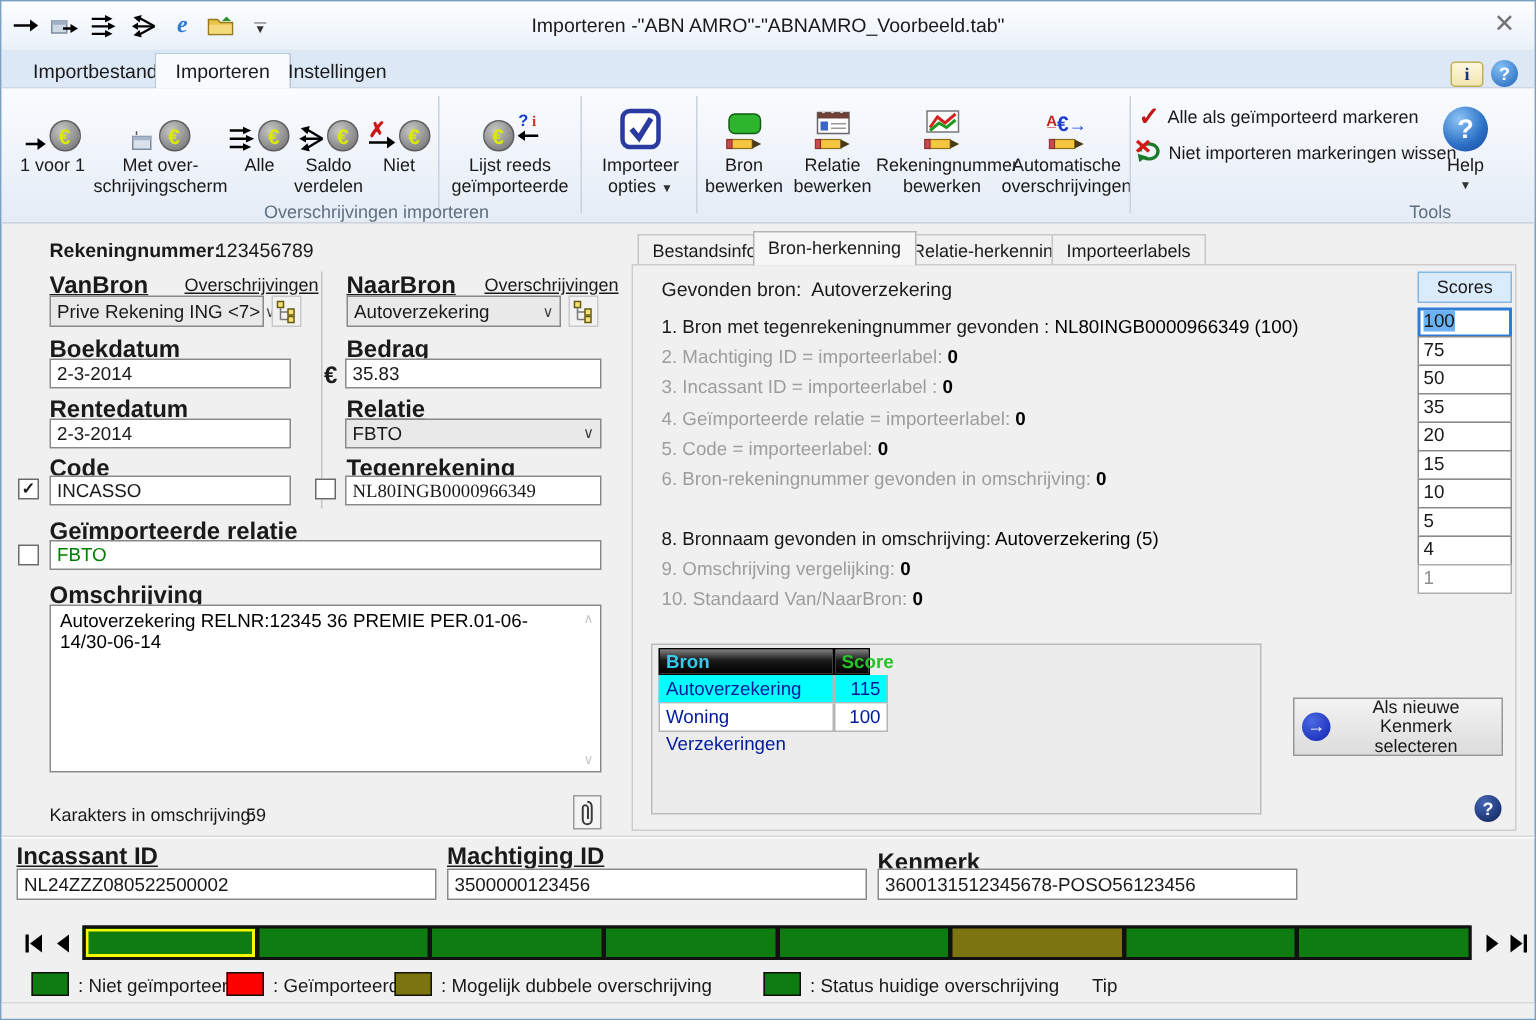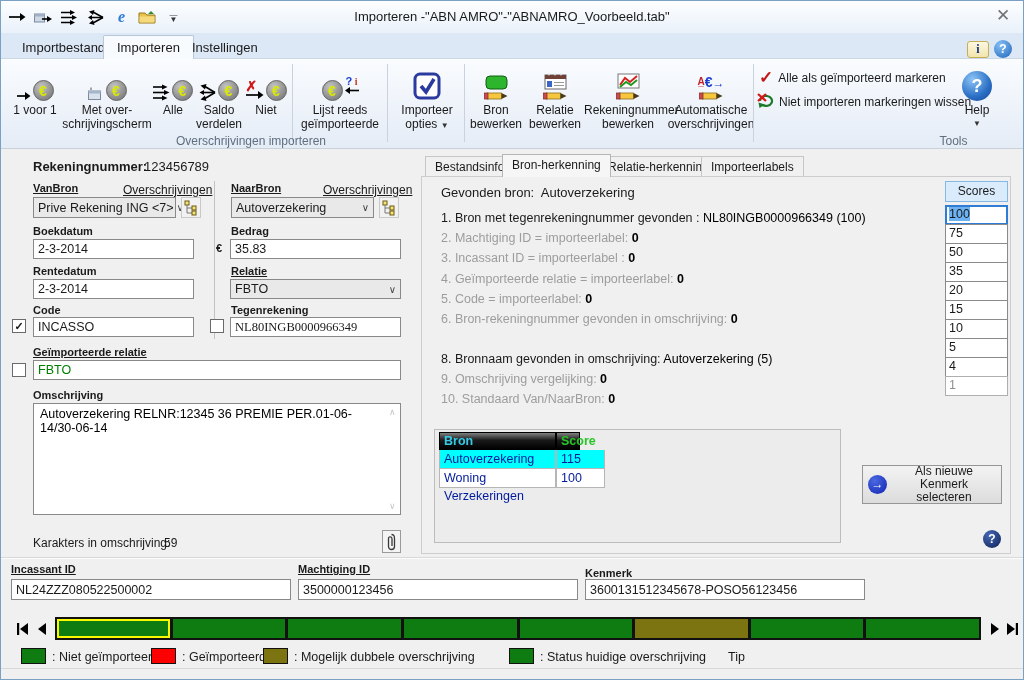--- a/index.html
+++ b/index.html
@@ -39,21 +39,21 @@
         color:#dbe800;font-weight:bold;font-size:14px}
   .editic{display:flex;flex-direction:column;align-items:center;gap:1px}
   .redcheck{color:#c11616;font-size:17px;font-weight:bold;line-height:17px}
   .marker-row{position:absolute;display:flex;align-items:center;gap:5px;font-size:12px;white-space:nowrap}
   .help-big{width:30px;height:30px;border-radius:50%;
             background:radial-gradient(circle at 35% 28%,#8cc4f7,#2a6fc4 60%,#17459a);
             color:#fff;font-size:18px;font-weight:bold;display:flex;align-items:center;justify-content:center}
   .dd-arrow{font-size:9px;color:#333}
 
   
-  .flabel{position:absolute;font-weight:bold;font-size:11px;white-space:nowrap}
+  .flabel{position:absolute;font-weight:bold;font-size:16px;white-space:nowrap}
   .u{text-decoration:underline}
   .ulink{position:absolute;text-decoration:underline;font-size:12px;white-space:nowrap}
   .inp{position:absolute;border:1px solid #898989;background:#fff;padding:1px 4px;
        font:12.5px "Liberation Sans",sans-serif;color:#1a1a1a;outline:none}
   .combo{position:absolute;border:1px solid #898989;background:#e9e9e9;padding:1px 4px;font-size:12.5px;
          display:flex;align-items:center;justify-content:space-between;white-space:nowrap}
   .chev{color:#444;font-size:10px;margin-left:3px}
   .treebtn{position:absolute;width:20px;height:21px;display:flex;align-items:center;justify-content:center;
            background:#f2f2f2;border:1px solid #c9c9c9}
   .cb{position:absolute;width:14px;height:14px;border:1px solid #6a6a6a;background:#fff;text-align:center;
@@ -89,21 +89,21 @@
 
   .subpanel{position:absolute;left:433px;top:428px;width:407px;height:114px;background:#ececec;border:1px solid #bcbcbc}
   .mtable{position:absolute;left:438px;top:431px;font-size:12.5px}
   .mrow{display:flex}
   .mth{height:18px;line-height:17px;background:linear-gradient(#808080,#1a1a1a 45%,#000);
        border:1px solid #000;padding:0 4px;font-weight:bold}
   .mth.c1{width:117px;color:#35cbe8}
   .mth.c2{width:24px;color:#27c427}
   .mtd{height:19px;line-height:18px;border:1px solid #b6b6b6;border-top:0;padding:0 4px;color:#001a9e;background:#fff}
   .mtd.c1{width:117px}
-  .mtd.c2{width:49px;}
+  .mtd.c2{width:36px;text-align:right}
   .mrow.selrow .mtd{background:#00ffff}
 
   .naarbron-btn{position:absolute;left:861px;top:464px;width:140px;height:39px;
                 background:linear-gradient(#f3f3f3,#dcdcdc);border:1px solid #969696;
                 display:flex;align-items:center;gap:5px;padding:0 5px;font-size:12px;line-height:13px;text-align:center}
   .circ-arrow{flex:0 0 auto;width:19px;height:19px;border-radius:50%;
               background:radial-gradient(circle at 35% 30%,#4a6ae0,#1122b4);color:#fff;
               display:flex;align-items:center;justify-content:center;font-weight:bold;font-size:12px}
   .q-navy{position:absolute;left:982px;top:529px;width:18px;height:18px;border-radius:50%;
           background:radial-gradient(circle at 35% 28%,#4567b5,#0d2158);color:#fff;text-align:center;

